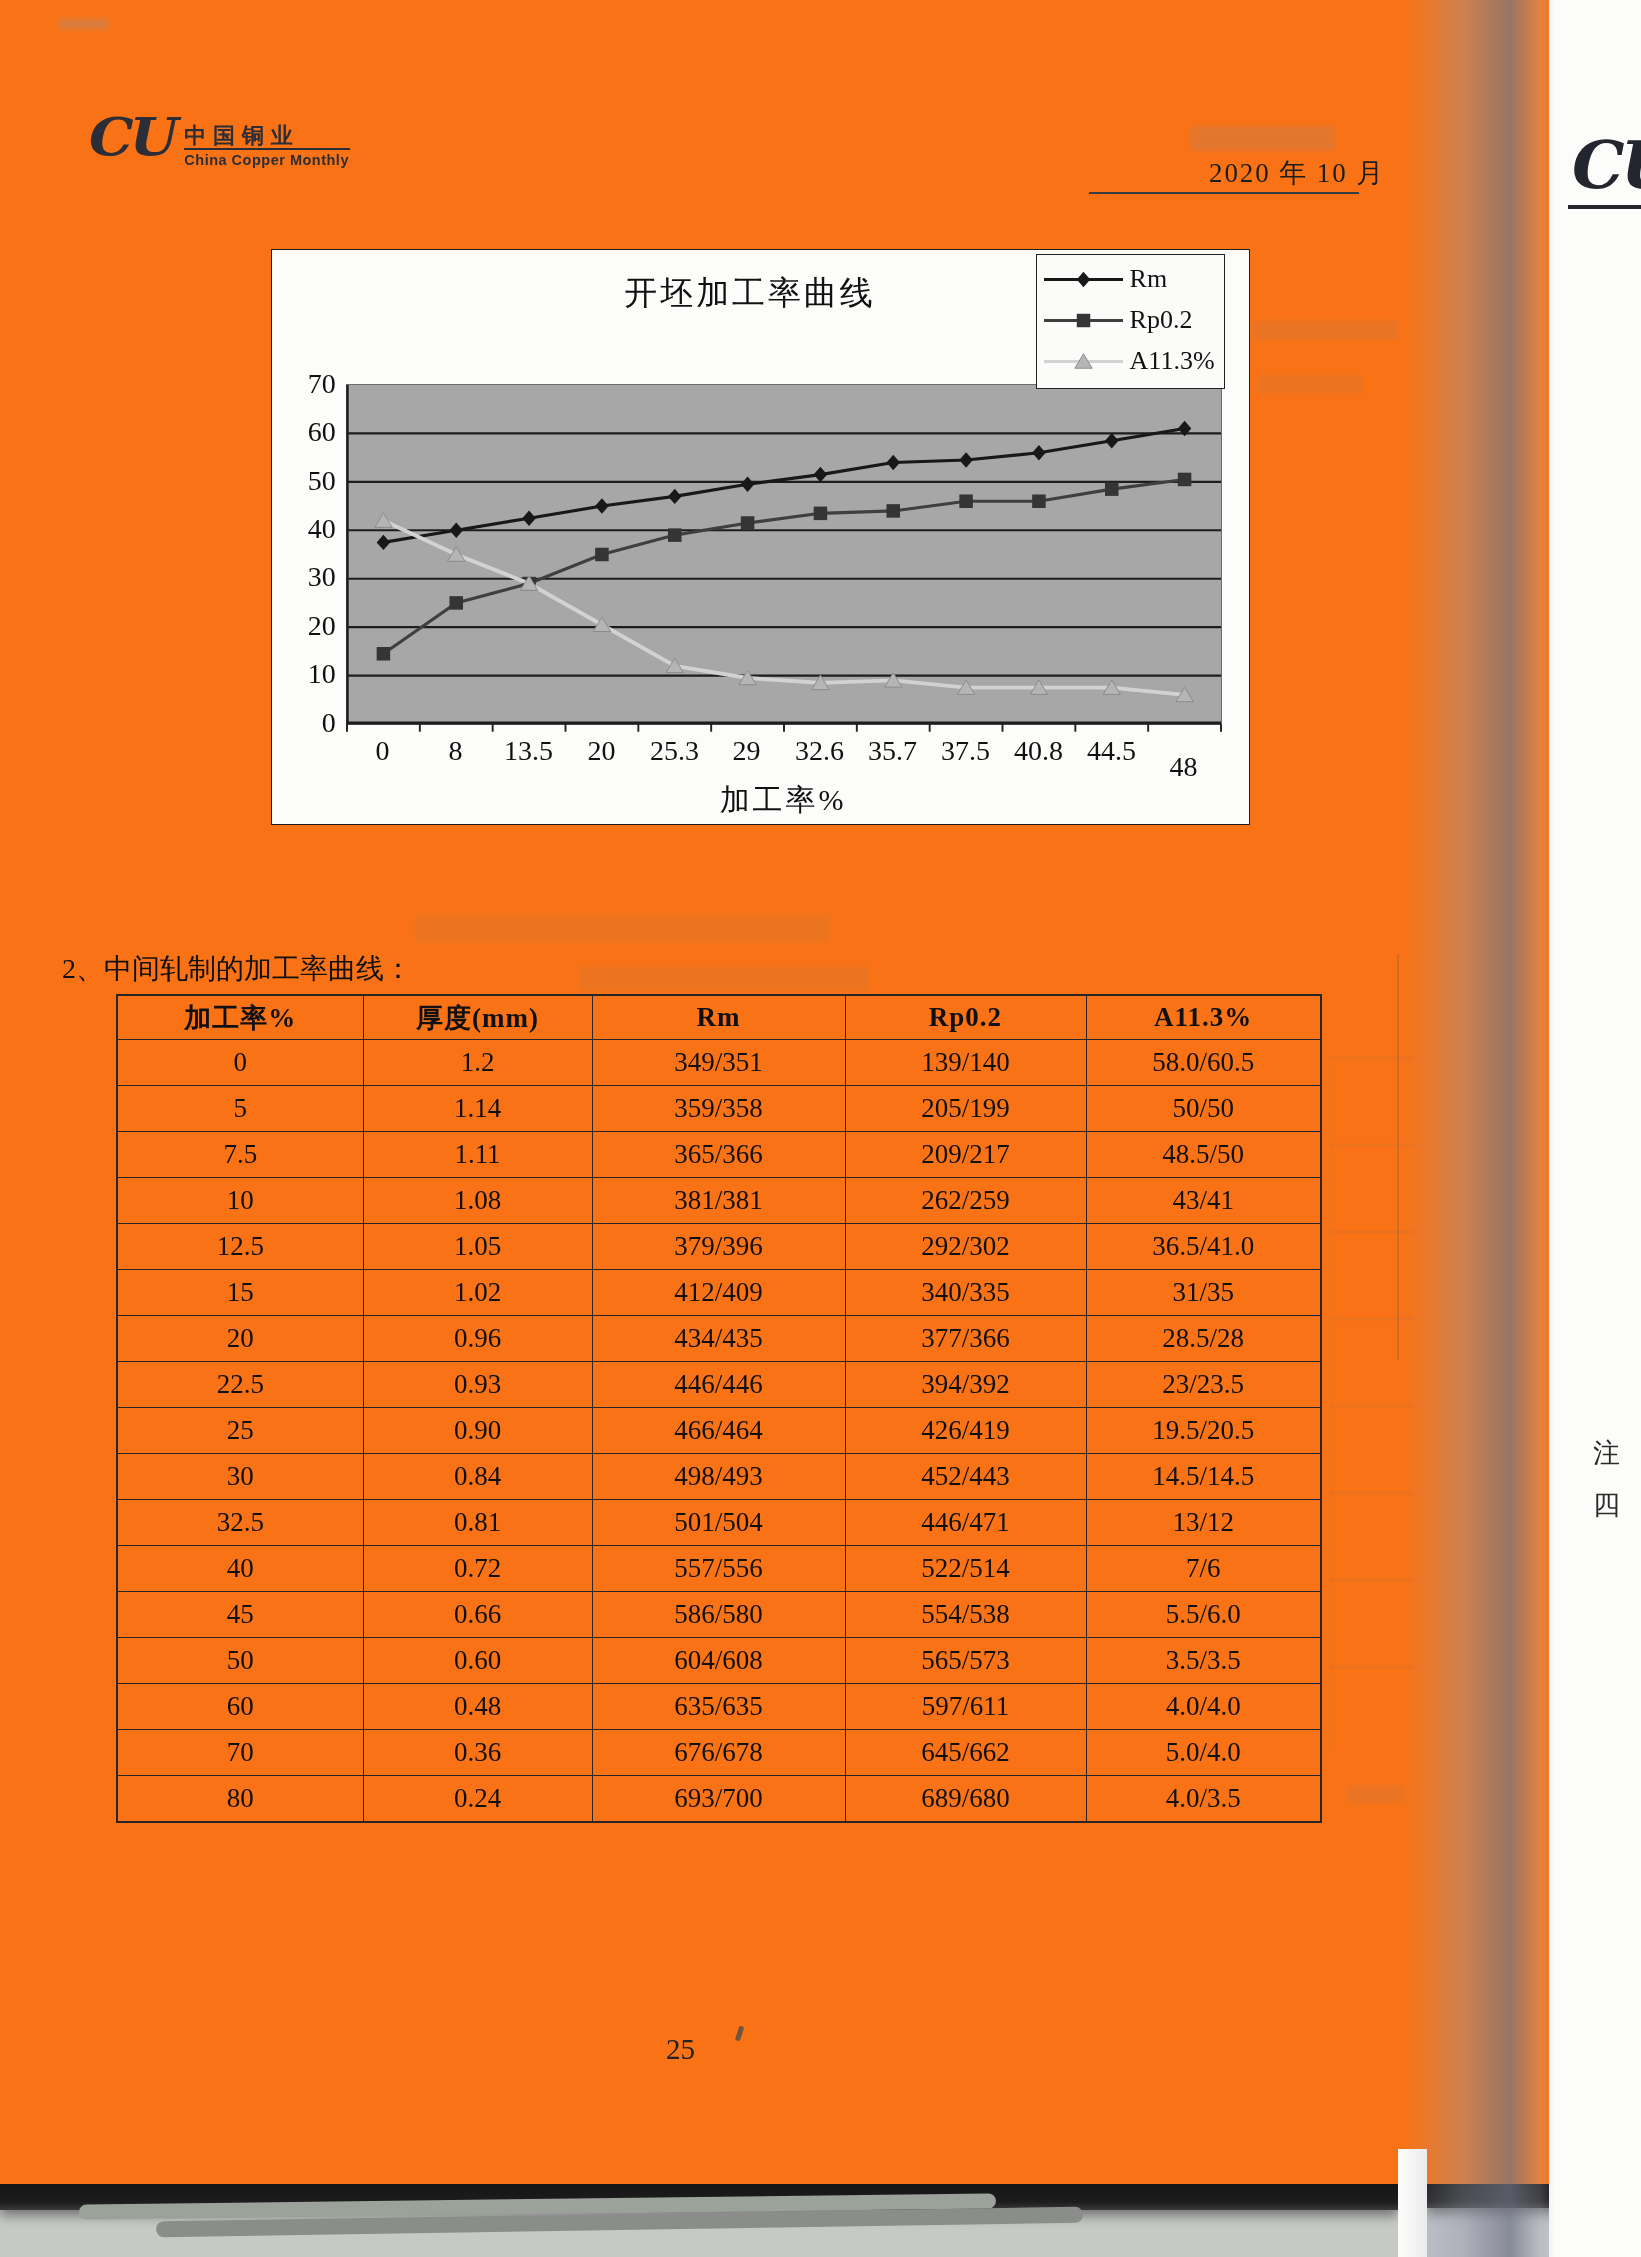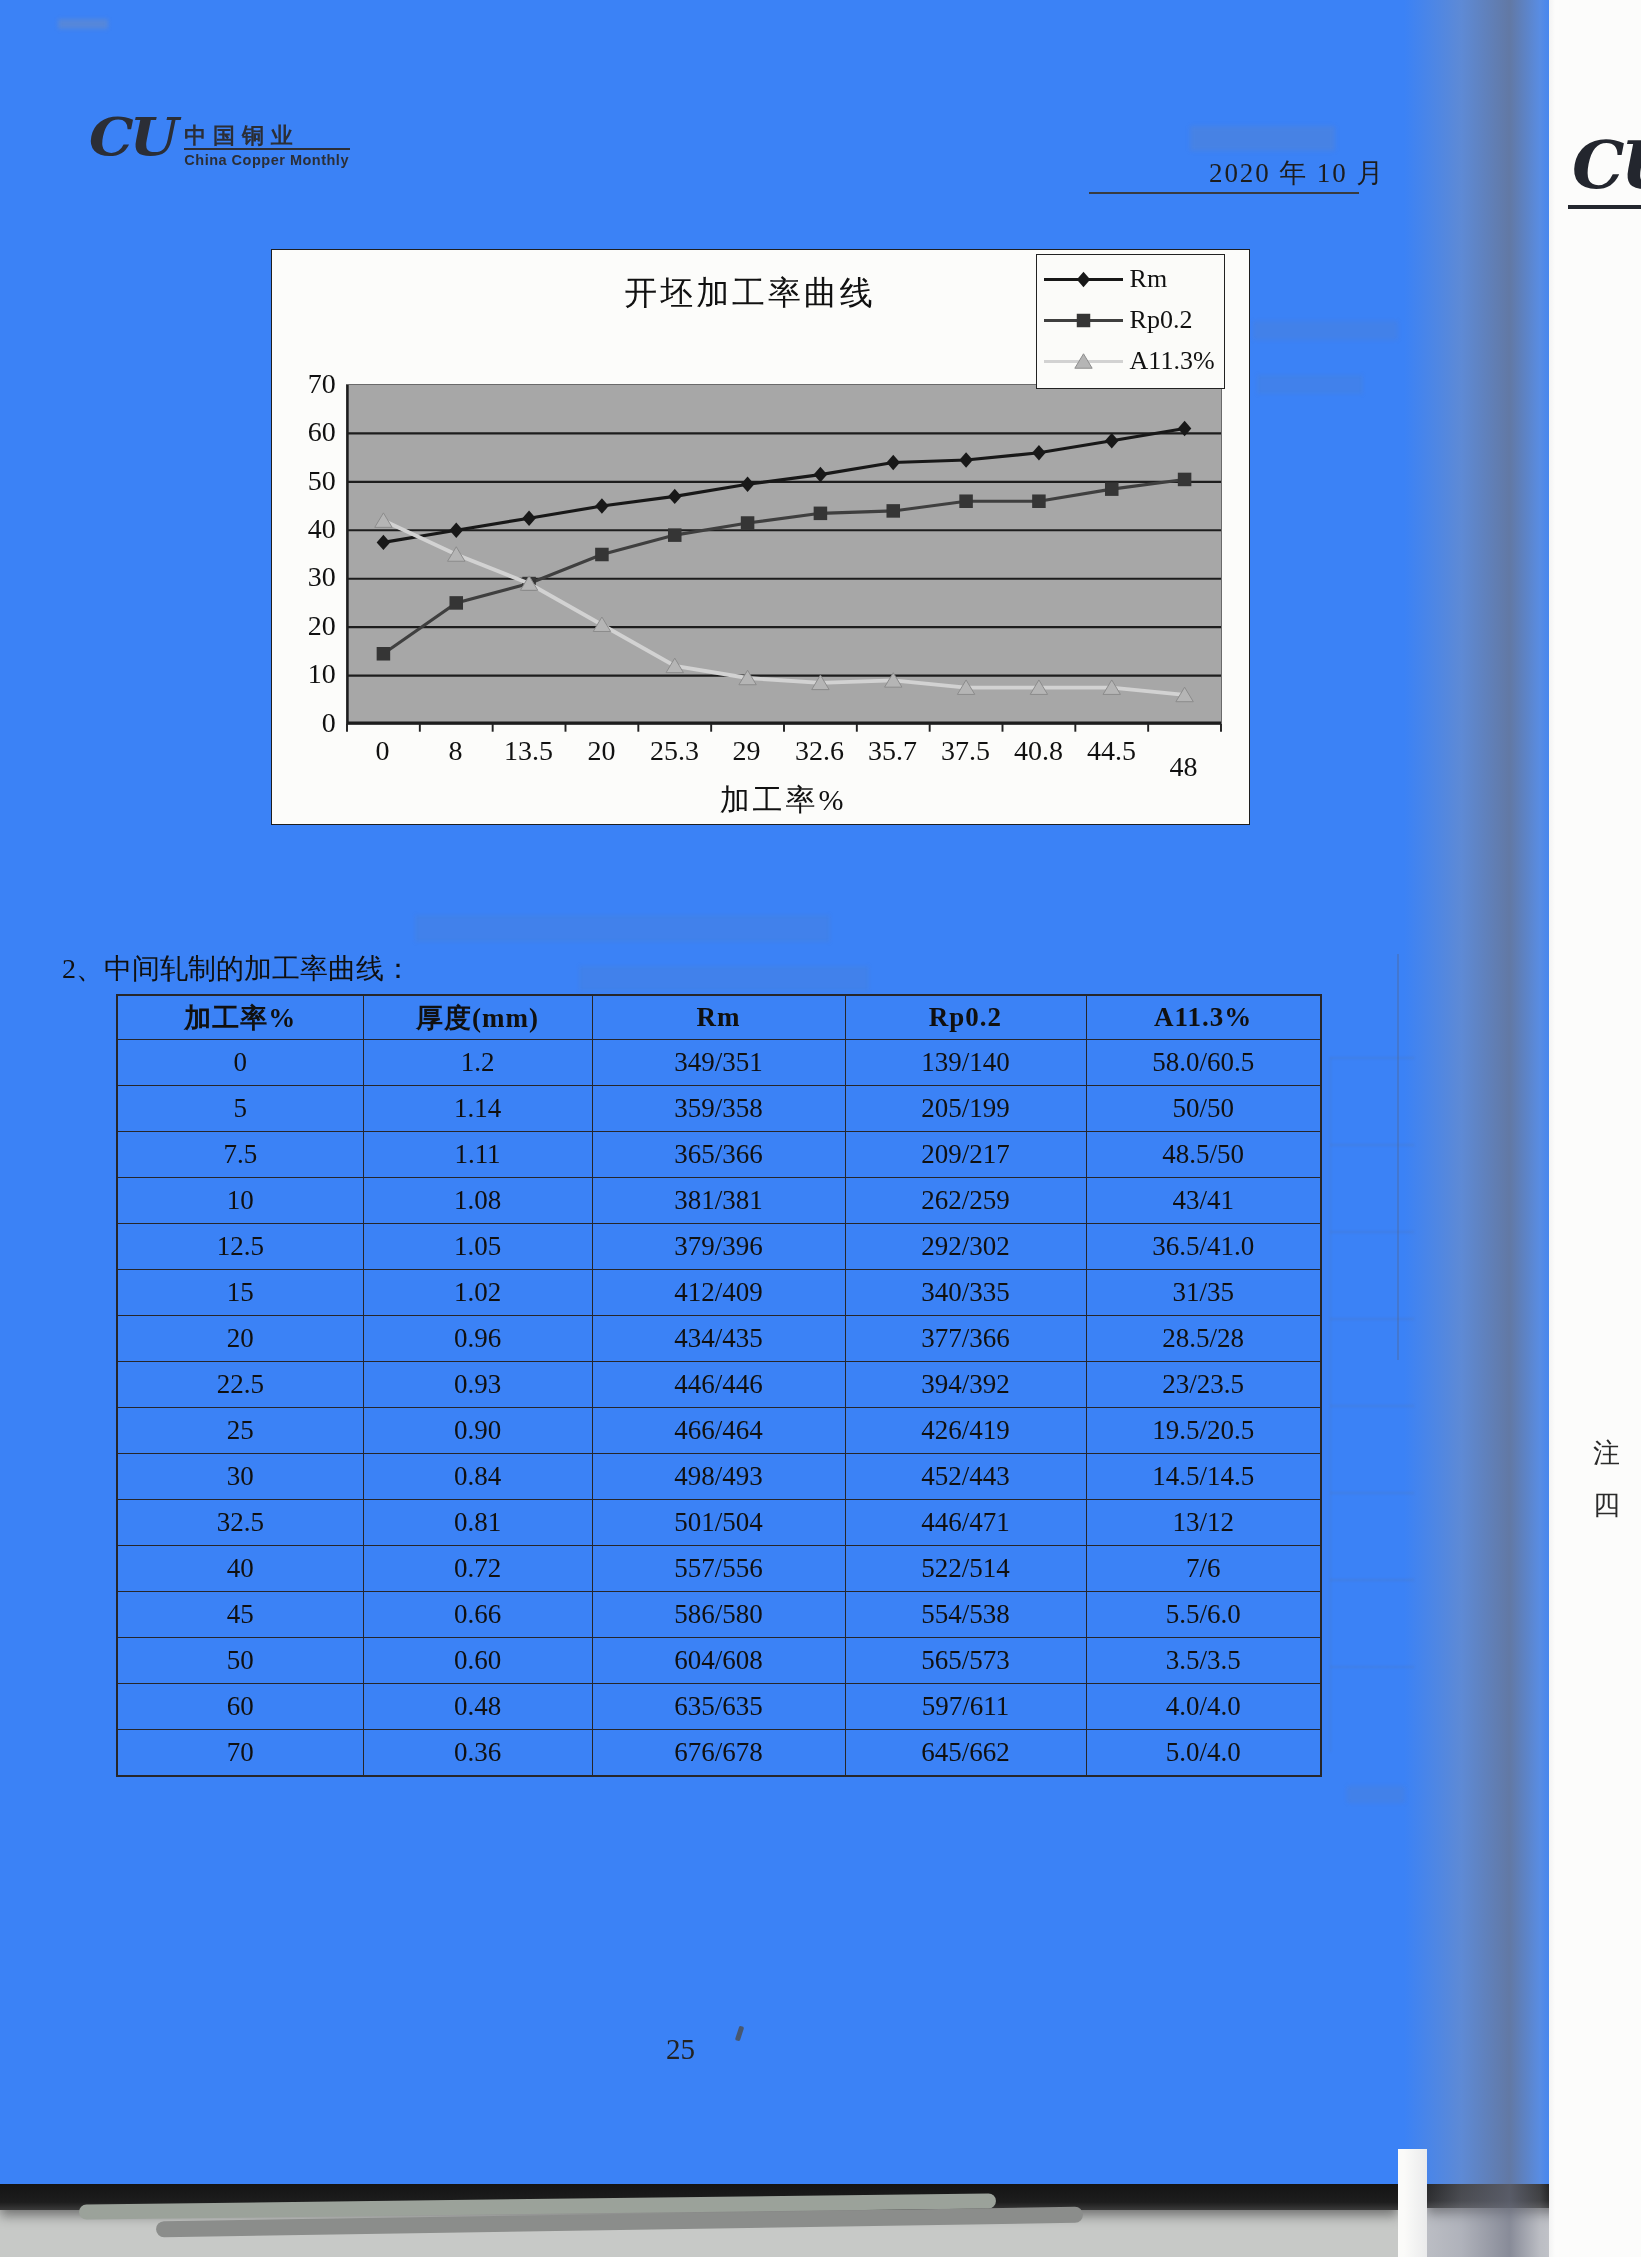--- a/index.html
+++ b/index.html
@@ -2,21 +2,21 @@
 <html><head>
 <meta charset="utf-8">
 <style>
   html,body{margin:0;padding:0;}
   body{
     width:1641px;height:2257px;position:relative;overflow:hidden;
     background:#f4f4f2;
     font-family:"Liberation Serif","DejaVu Serif",serif;
     color:#151515;
   }
-  .page{position:absolute;left:0;top:0;width:1641px;height:2257px;background:#3b82f6;}
+  .page{position:absolute;left:0;top:0;width:1641px;height:2257px;background:#f97316;}
 
   
   .brand{position:absolute;left:89px;top:112px;display:flex;gap:9.7px;z-index:2;}
   .brand .cu{
     font-family:"DejaVu Serif","Liberation Serif",serif;
     font-style:italic;font-weight:700;font-size:56px;line-height:48px;
     letter-spacing:-3.9px;color:#2b2e36;transform:scaleY(0.92);
   }
   .brand-right{padding-top:11.6px;}
   .brand .cn{
@@ -394,20 +394,27 @@
           <td>597/611</td>
           <td>4.0/4.0</td>
         </tr>
         <tr>
           <td>70</td>
           <td>0.36</td>
           <td>676/678</td>
           <td>645/662</td>
           <td>5.0/4.0</td>
         </tr>
+        <tr>
+          <td>80</td>
+          <td>0.24</td>
+          <td>693/700</td>
+          <td>689/680</td>
+          <td>4.0/3.5</td>
+        </tr>
       </tbody>
   </table>
 
   <div class="page-number">25</div>
   <div class="speck"></div>
 
   <div class="bottom-zone">
     <div class="dark-band"></div>
     <div class="edge1"></div>
     <div class="edge2"></div>

